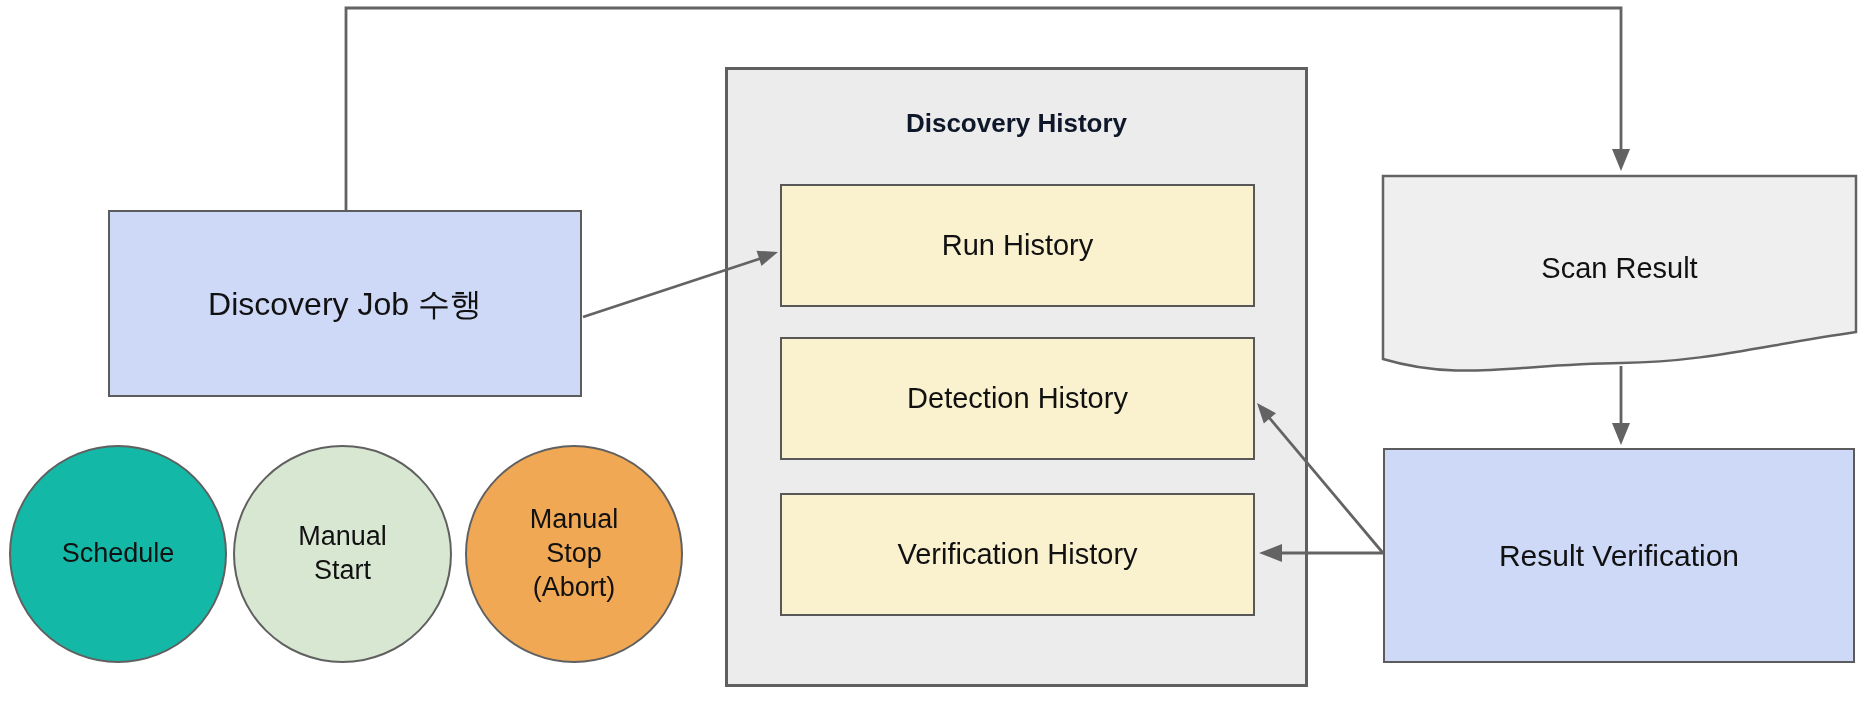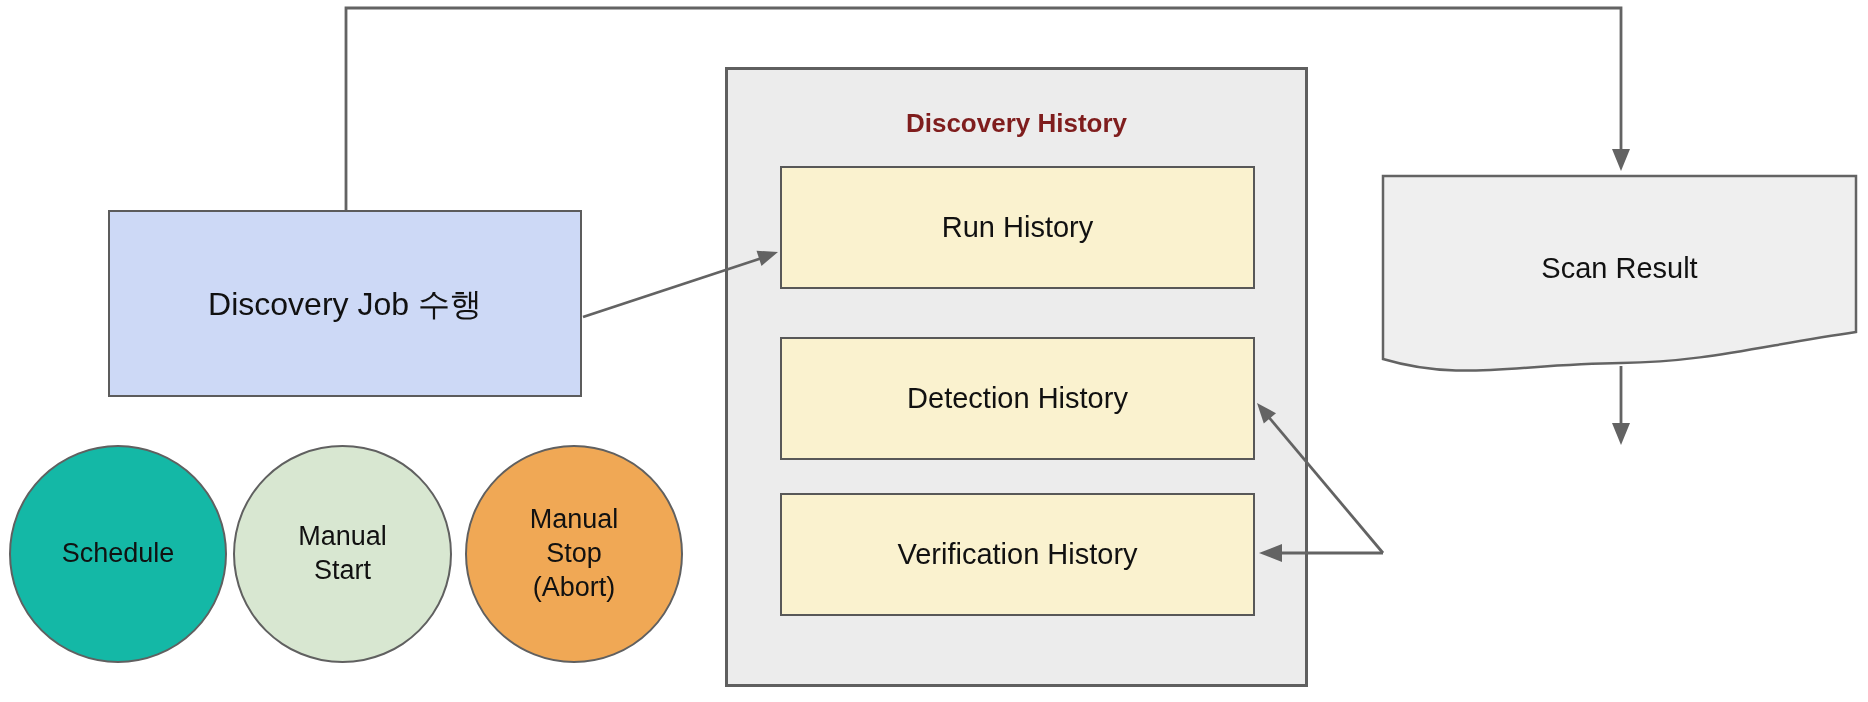--- a/index.html
+++ b/index.html
@@ -12,29 +12,29 @@
     text-align:center;box-sizing:border-box;white-space:pre-line;line-height:1.25;
   }
   .rect-blue{background:#cdd9f6;border:2.5px solid #5c5c5c;font-size:32px;}
   .rect-yellow{background:#faf2cf;border:2.5px solid #585858;font-size:29px;}
   .circle{border:2.5px solid #606060;border-radius:50%;font-size:27px;}
   .container-box{
     position:absolute;box-sizing:border-box;background:#ececec;border:3px solid #5f5f5f;
   }
   .container-title{
     position:absolute;left:0;right:0;top:38px;text-align:center;
-    font-size:26px;font-weight:bold;color:#7f1d1d;
+    font-size:26px;font-weight:bold;color:#0f172a;
   }
   #discovery-job{left:108px;top:210px;width:474px;height:187px;}
   #circle-schedule{left:9px;top:445px;width:218px;height:218px;background:#14b8a6;}
   #circle-manual-start{left:233px;top:445px;width:219px;height:218px;background:#d8e7d1;}
   #circle-manual-stop{left:465px;top:445px;width:218px;height:218px;background:#f0a855;}
   #history-container{left:725px;top:67px;width:583px;height:620px;}
   .hist-item{left:52px;width:475px;height:123px;}
-  #run-history{top:96px;}
+  #run-history{top:114px;}
   #detection-history{top:267px;}
   #verification-history{top:423px;}
   #scan-result-label{left:1383px;top:176px;width:473px;height:184px;font-size:29px;z-index:6;background:transparent;}
   #result-verification{left:1383px;top:448px;width:472px;height:215px;font-size:30px;}
   #edges-overlay{position:absolute;left:0;top:0;z-index:5;pointer-events:none;}
 </style>
 </head>
 <body>
 
 <div id="canvas">
@@ -63,20 +63,23 @@
       <span>Run History</span>
     </div>
     <div class="node rect-yellow hist-item" id="verification-history">
       <span>Verification History</span>
     </div>
     <div class="node rect-yellow hist-item" id="detection-history">
       <span>Detection History</span>
     </div>
   </div>
 
+  <div class="node rect-blue" id="result-verification">
+    <span>Result Verification</span>
+  </div>
 
   <div class="node" id="scan-result-label">
     <span>Scan Result</span>
   </div>
 
   <svg id="edges-overlay" width="1868" height="702" viewBox="0 0 1868 702">
 
     <path d="M 1383 176 L 1856 176 L 1856 332
              C 1760 346 1705 362 1621 363
              C 1515 364 1460 382 1383 359 Z" fill="#efefef" stroke="#636363" stroke-width="2.5"></path>

